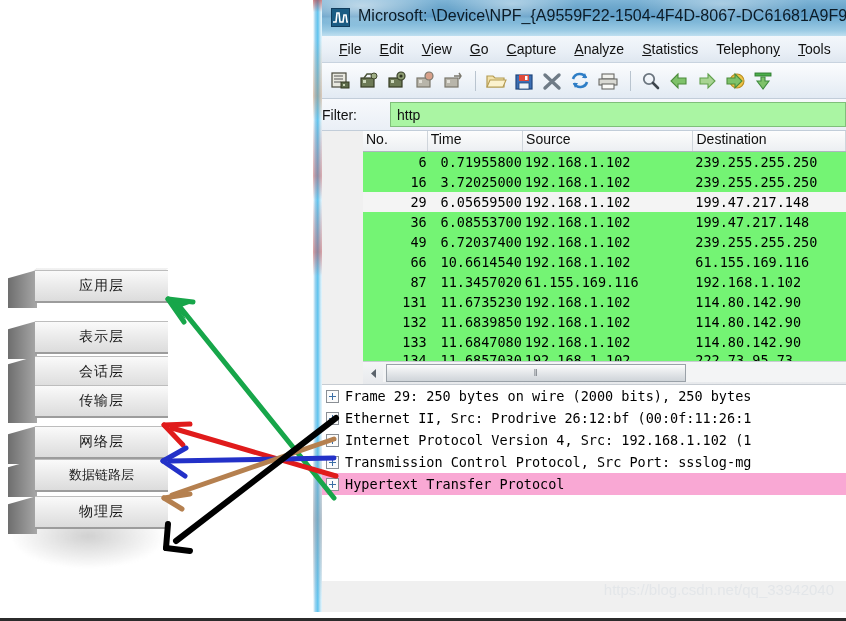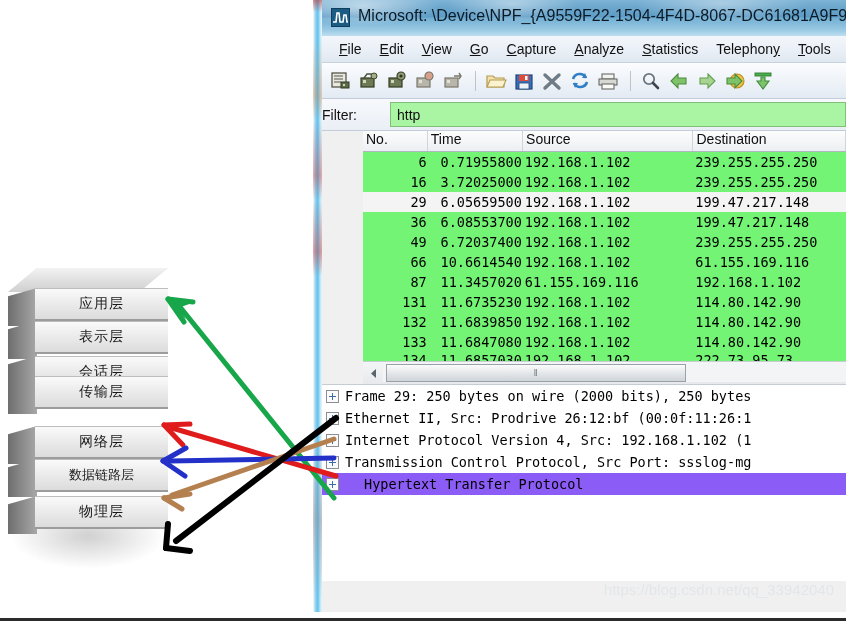--- a/index.html
+++ b/index.html
@@ -352,22 +352,21 @@
   .dt-row {
     display: flex;
     align-items: center;
     height: 22px;
     font-family: "DejaVu Sans Mono", "Liberation Mono", monospace;
     font-size: 13.5px;
     color: #000;
     white-space: nowrap;
   }
   .dt-row.selected {
-    background: #8b5cf6;
-    gap: 19px;
+    background: #f9a8d4;
   }
   .dt-expander {
     width: 13px; height: 13px;
     margin-left: 4px;
     margin-right: 6px;
     border: 1px solid #8a8f95;
     background: #fbfbfb;
     box-sizing: border-box;
     position: relative;
     flex: none;
@@ -412,42 +411,42 @@
 </style>
 </head>
 <body>
 
 <div id="left-pane">
 
   <div id="osi-stack">
     <div class="stack-shadow"></div>
     <div class="stack-top"></div>
 
-    <div class="layer-row" style="top:20px;">
+    <div class="layer-row" style="top:2px;">
       <div class="layer-side"></div>
       <div class="layer-face">
         <span class="layer-label">应用层</span>
       </div>
     </div>
 
     <div class="layer-row" style="top:53px;">
       <div class="layer-side"></div>
       <div class="layer-face">
         <span class="layer-label">表示层</span>
       </div>
     </div>
 
     <div class="layer-row" style="top:88px;">
       <div class="layer-side"></div>
       <div class="layer-face">
         <span class="layer-label">会话层</span>
       </div>
     </div>
 
-    <div class="layer-row" style="top:108px;padding-left:48px;">
+    <div class="layer-row" style="top:117px;padding-left:48px;">
       <div class="layer-side"></div>
       <div class="layer-face">
         <span class="layer-label">传输层</span>
       </div>
     </div>
 
     <div class="layer-row" style="top:158px;">
       <div class="layer-side"></div>
       <div class="layer-face">
         <span class="layer-label">网络层</span>

